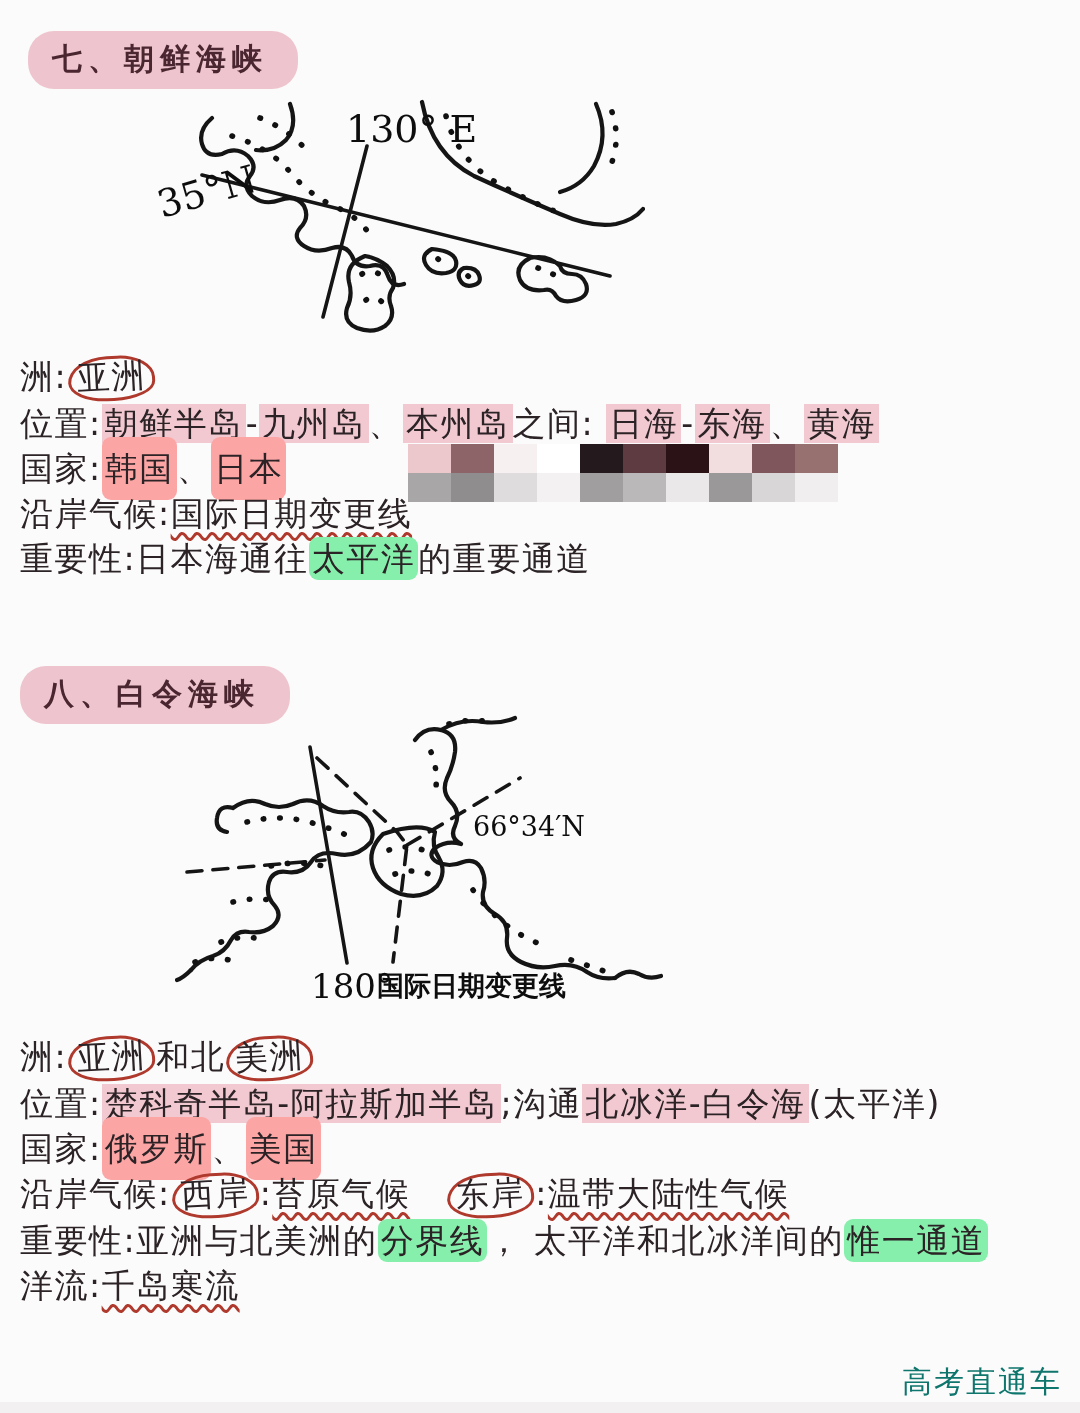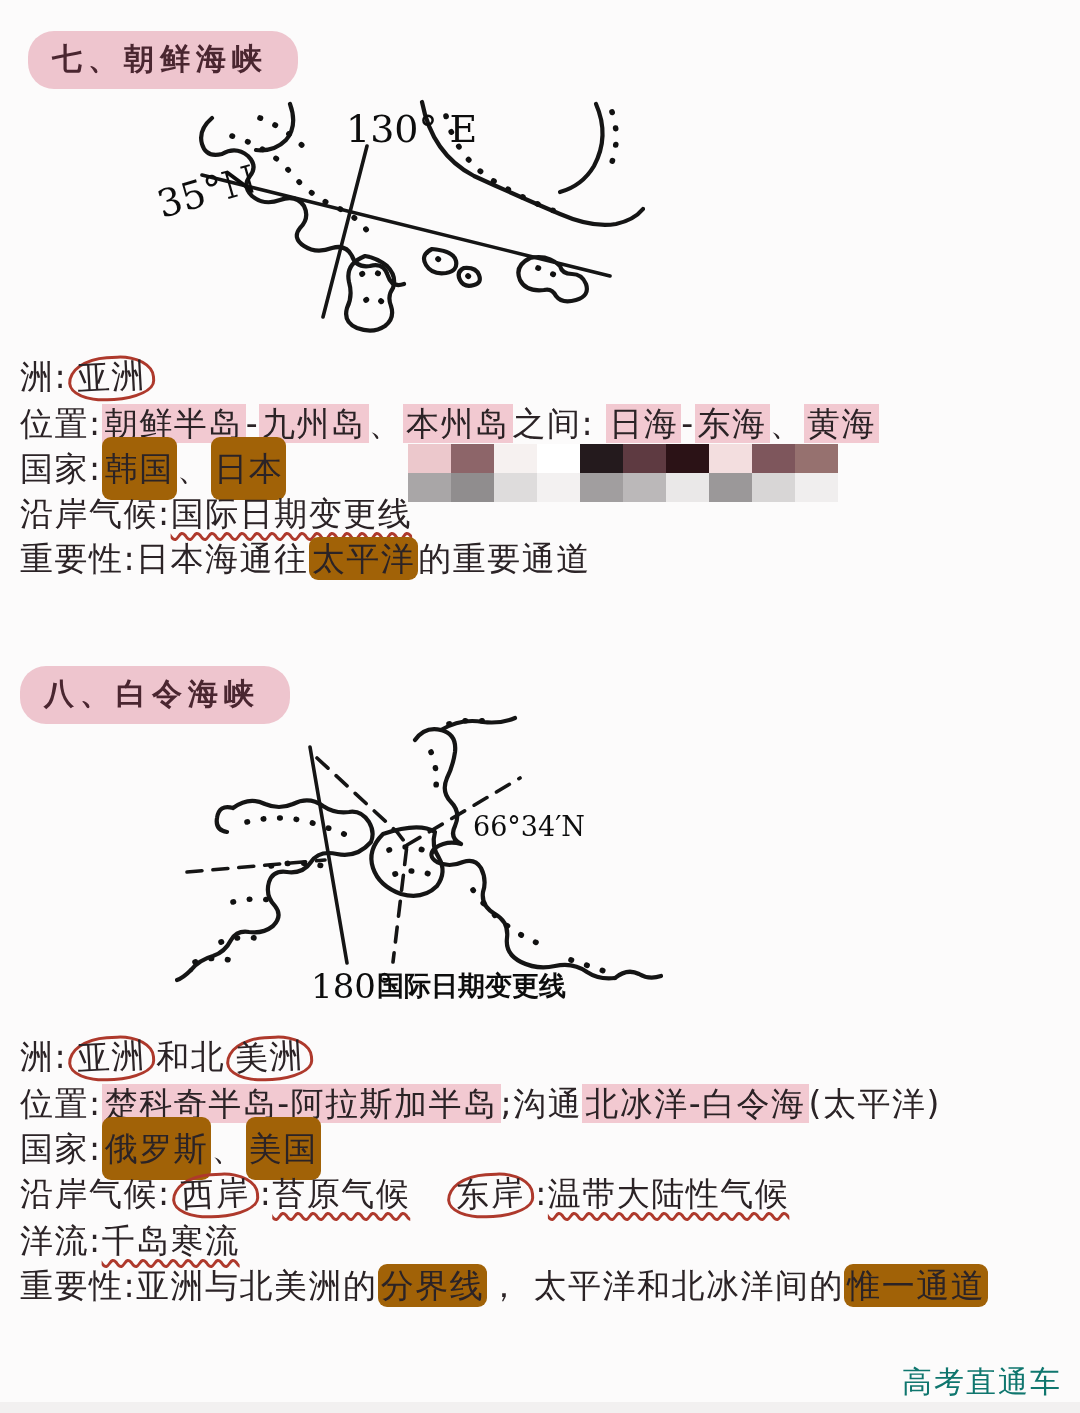--- a/index.html
+++ b/index.html
@@ -33,22 +33,22 @@
   .hand-line{
     margin:0 0 10px 0;
     font-size:33px;
     letter-spacing:1.5px;
     line-height:1.06;
     min-height:35px;
     white-space:nowrap;
   }
   .seg{white-space:pre;}
   .seg-pink{background:#f2c9d1;border-radius:0;padding:0 3px;}
-  .seg-teal{background:#a16207;border-radius:9px;padding:12px 3px;}
-  .seg-yellow{background:#a16207;border-radius:9px;padding:2px 3px;}
+  .seg-teal{background:#fca5a5;border-radius:9px;padding:12px 3px;}
+  .seg-yellow{background:#86efac;border-radius:9px;padding:2px 3px;}
   .seg-redline{
     text-decoration:underline;
     text-decoration-style:wavy;
     text-decoration-color:#ae392c;
     text-decoration-thickness:2.5px;
     text-underline-offset:7px;
   }
   .seg-circle{
     display:inline-block;
     border:3px solid #ae392c;
@@ -193,20 +193,20 @@
     <text class="map-label" x="298" y="126" font-size="27">66°34′N</text>
     <text class="map-label" x="136" y="288" font-size="34">180°</text>
     <text class="map-label" x="202" y="285" font-size="27" font-weight="bold">国际日期变更线</text>
   </svg>
 
   <div class="textblock tb-2">
     <div class="hand-line"><span class="seg seg-plain">洲:</span><span class="seg seg-circle">亚洲</span><span class="seg seg-plain">和北</span><span class="seg seg-circle">美洲</span></div>
     <div class="hand-line"><span class="seg seg-plain">位置:</span><span class="seg seg-pink">楚科奇半岛-阿拉斯加半岛</span><span class="seg seg-plain">;沟通</span><span class="seg seg-pink">北冰洋-白令海</span><span class="seg seg-plain">(太平洋)</span></div>
     <div class="hand-line"><span class="seg seg-plain">国家:</span><span class="seg seg-teal">俄罗斯</span><span class="seg seg-plain">、</span><span class="seg seg-teal">美国</span></div>
     <div class="hand-line"><span class="seg seg-plain">沿岸气候:</span><span class="seg seg-circle">西岸</span><span class="seg seg-plain">:</span><span class="seg seg-redline">苔原气候</span><span class="seg seg-plain">   </span><span class="seg seg-circle">东岸</span><span class="seg seg-plain">:</span><span class="seg seg-redline">温带大陆性气候</span></div>
+    <div class="hand-line"><span class="seg seg-plain">重要性:亚洲与北美洲的</span><span class="seg seg-yellow">分界线</span><span class="seg seg-plain">， 太平洋和北冰洋间的</span><span class="seg seg-yellow">惟一通道</span></div>
     <div class="hand-line"><span class="seg seg-plain">洋流:</span><span class="seg seg-redline">千岛寒流</span></div>
-    <div class="hand-line"><span class="seg seg-plain">重要性:亚洲与北美洲的</span><span class="seg seg-yellow">分界线</span><span class="seg seg-plain">， 太平洋和北冰洋间的</span><span class="seg seg-yellow">惟一通道</span></div>
   </div>
 
   <div class="watermark">高考直通车</div>
 
   <div class="bottom-strip"></div>
 </div>
 
 </body></html>

